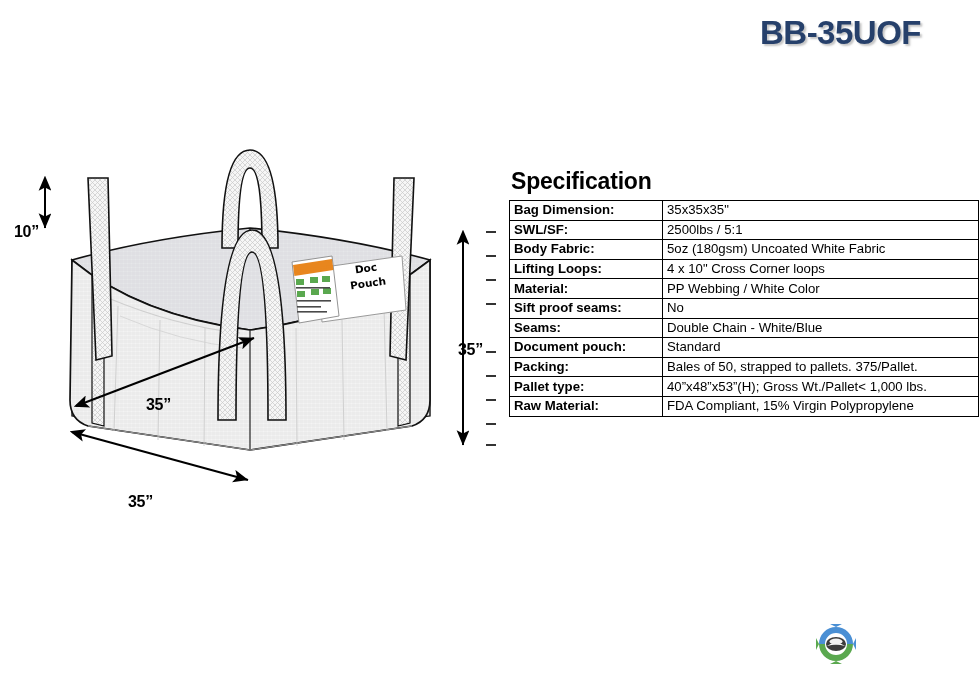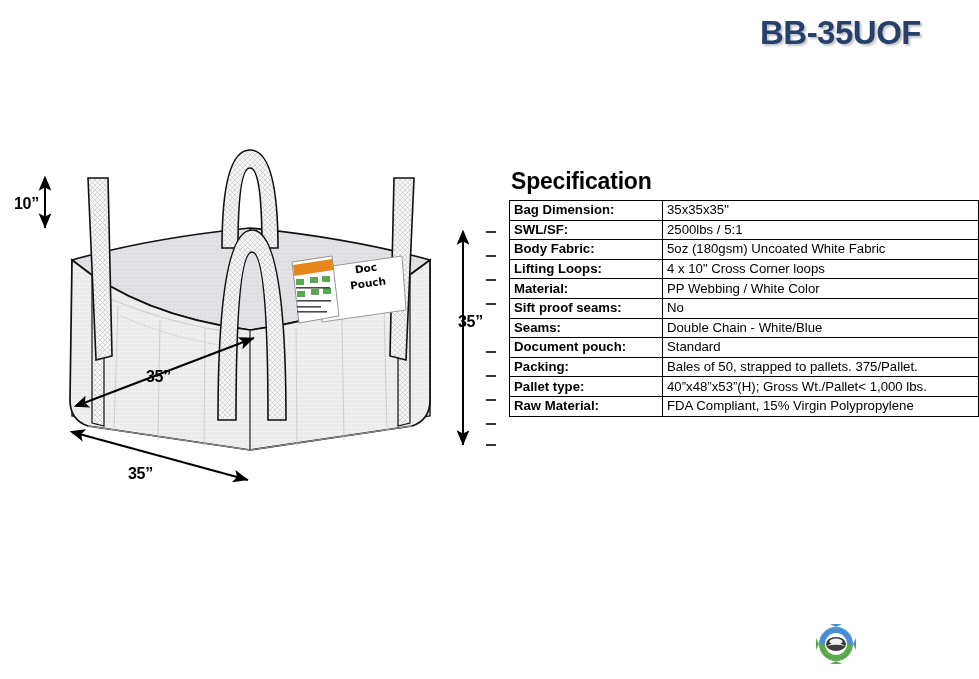--- a/index.html
+++ b/index.html
@@ -72,20 +72,21 @@
     height: 400px;
   }
 
   
   .dim-label {
     position: absolute;
     font-size: 16px;
     font-weight: bold;
     letter-spacing: -0.3px;
     white-space: nowrap;
+    margin-top: 28px;
   }
   #dim-loop-label { left: 14px;  top: 195px; }
   #dim-width-label { left: 146px; top: 368px; }
   #dim-depth-label { left: 128px; top: 465px; }
   #dim-height-label { left: 458px; top: 313px; }
 
   
   #doc-pouch-text {
     position: absolute;
     left: 332px;

